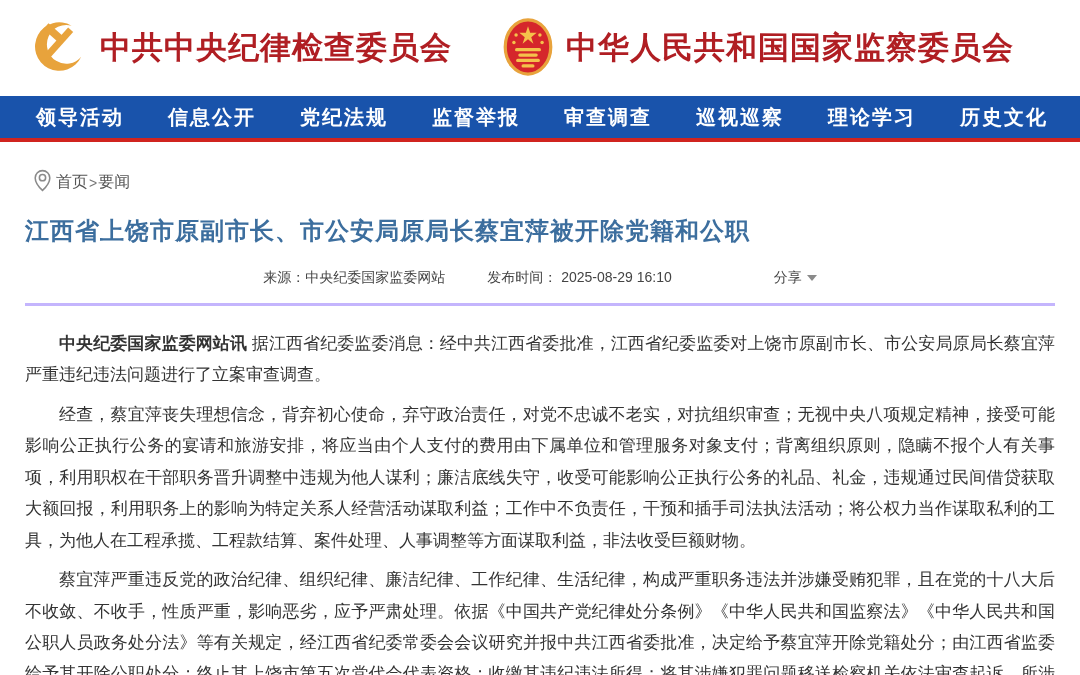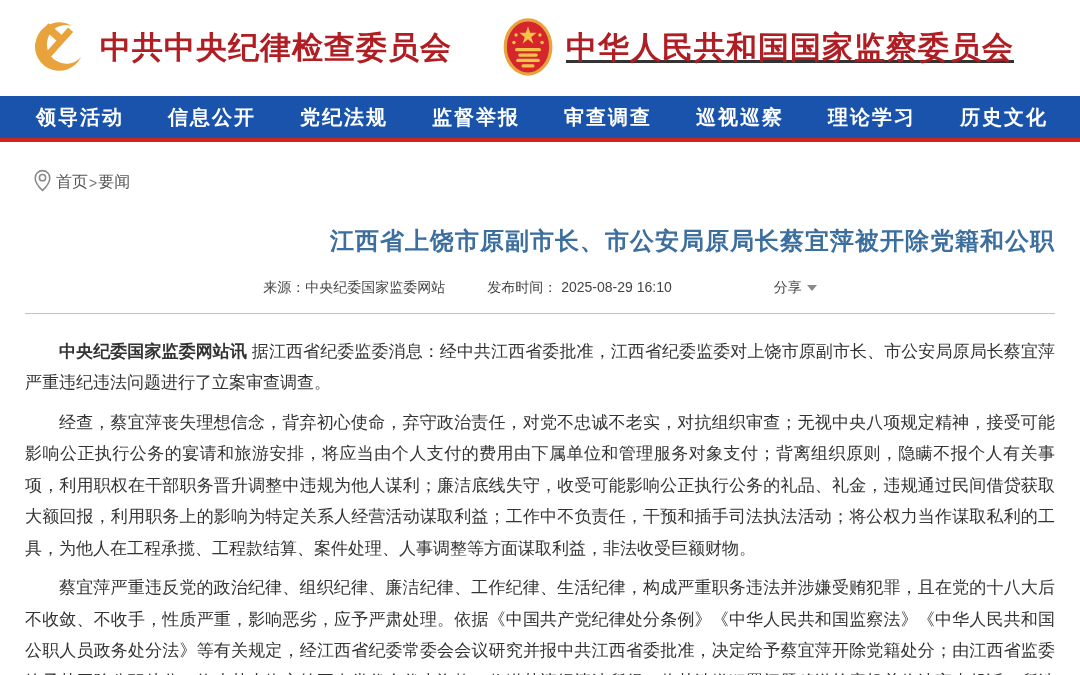--- a/index.html
+++ b/index.html
@@ -19,21 +19,21 @@
     color:var(--body-text);
   }
   .page{width:1080px;height:675px;display:flex;flex-direction:column;}
 
   
   .header{
     height:96px;display:flex;align-items:center;
     padding:0 26px;background:#ffffff;flex:0 0 auto;
   }
   .brand{display:flex;align-items:center;gap:12px;cursor:pointer;}
-  .brand + .brand{margin-left:50px;text-decoration:underline;}
+  .brand + .brand{margin-left:50px;}
   .brand-title{
     font-size:31px;font-weight:bold;color:var(--brand-red);
     letter-spacing:1px;white-space:nowrap;
   }
 
   
   .navbar{
     height:46px;flex:0 0 auto;
     background:var(--nav-blue);
     border-bottom:4px solid var(--nav-line-red);
@@ -50,29 +50,29 @@
   .breadcrumb{
     display:flex;align-items:center;gap:1px;
     margin:26px 0 0 30px;font-size:16px;color:#555555;
   }
   .crumb{cursor:pointer;}
   .crumb-sep{color:#777777;font-size:14px;}
 
   
   .article{padding:0 25px;flex:1 1 auto;}
   .article-title{
-    text-align:right;margin-top:28px;
+    text-align:left;margin-top:18px;
     font-size:24px;font-weight:bold;color:var(--title-blue);
     letter-spacing:1px;
   }
   .article-meta{
     display:flex;justify-content:center;align-items:center;
     gap:42px;margin-top:22px;padding-bottom:16px;
     font-size:14px;color:var(--meta-gray);
-    border-bottom:1px solid #c4b5fd;
+    border-bottom:3px solid #c4b5fd;
   }
   .meta-share{display:flex;align-items:center;gap:5px;margin-left:60px;cursor:pointer;}
   .caret-down{
     width:0;height:0;border-left:5px solid transparent;
     border-right:5px solid transparent;border-top:6px solid #8a8a8a;
     display:inline-block;
   }
   .article-body{margin-top:22px;font-size:17px;line-height:1.85;color:var(--body-text);}
   .article-body p{
     text-indent:2em;text-align:justify;margin:0 0 8px 0;

